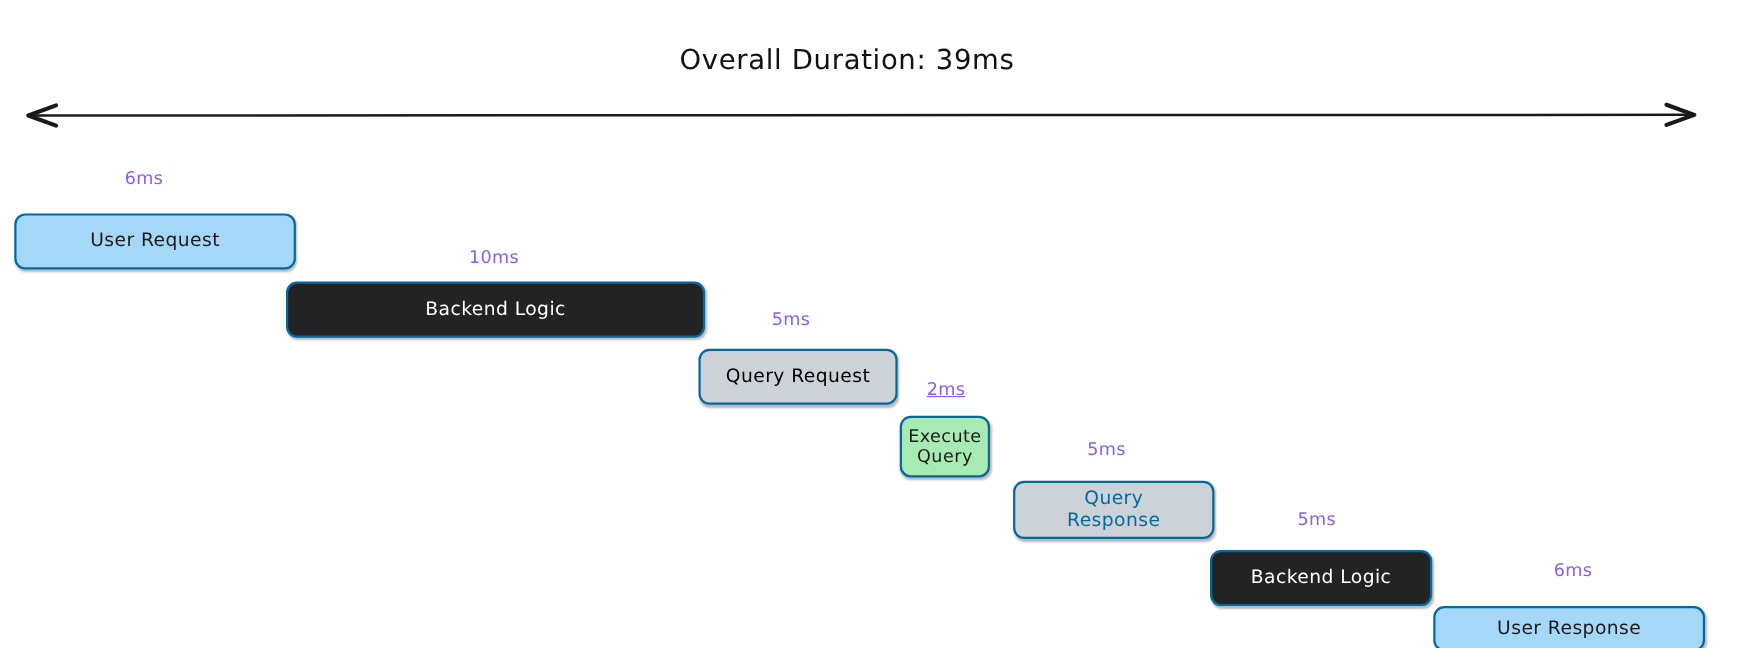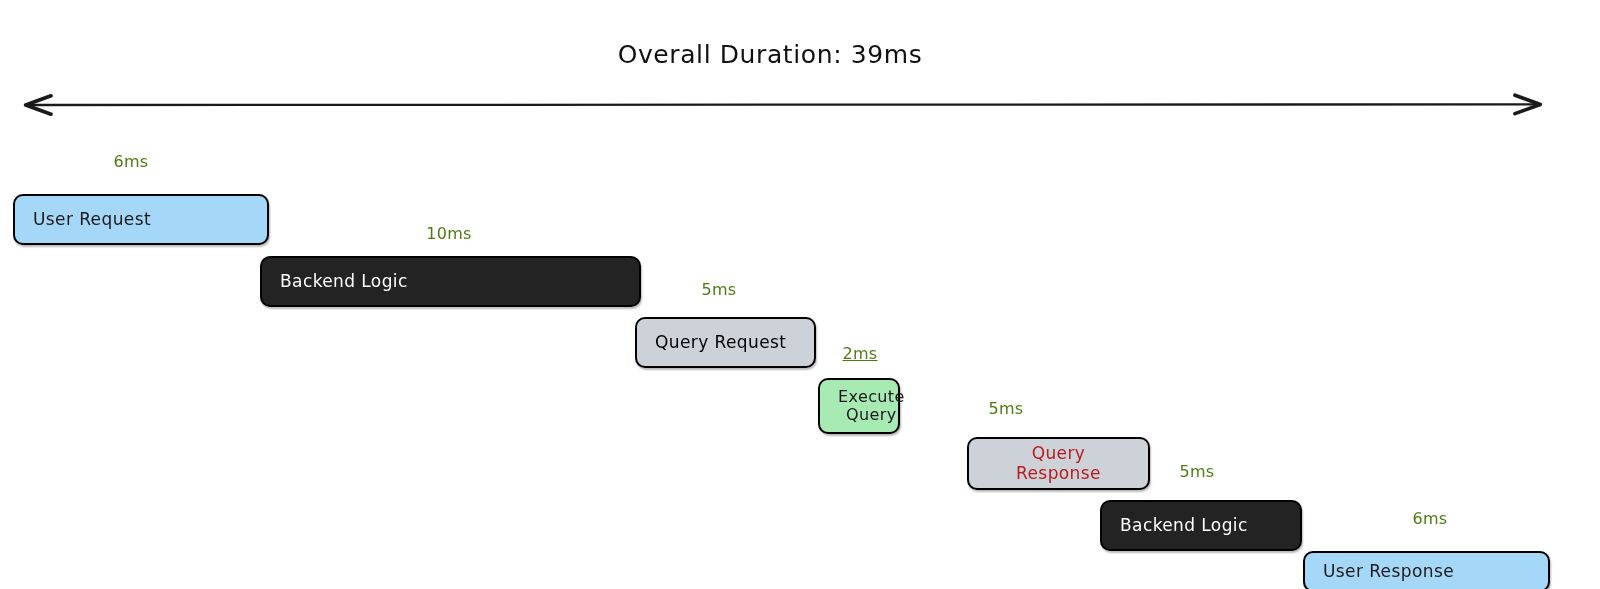--- a/index.html
+++ b/index.html
@@ -40,35 +40,36 @@
     top: 56px;
     width: 1538px;
     height: 34px;
   }
 
   
   .dur-label {
     position: absolute;
     font-family: "DejaVu Sans", sans-serif;
     font-size: 16px;
-    color: #4d7c0f;
+    color: #8b5cf6;
     text-align: left;
     white-space: nowrap;
     transform: translateX(-50%);
     letter-spacing: 0.3px;
   }
 
   
   .bar {
     position: absolute;
     box-sizing: border-box;
     border-radius: 10px;
-    border: 2px solid #000000;
+    border: 2px solid #0369a1;
     display: flex;
     align-items: center;
+    justify-content: center;
     text-align: center;
     font-family: "DejaVu Sans", sans-serif;
     font-size: 17px;
     line-height: 1.15;
     letter-spacing: 0.4px;
     box-shadow: 1px 2px 2px rgba(0,0,0,0.28);
     padding: 0 18px;
   }
   .bar.two-line { font-size: 16px; }
 
@@ -110,21 +111,21 @@
     <span class="bar-label">Query Request</span>
   </div>
 
   <div class="dur-label" style="left:860px; top:312px;text-decoration:underline;">2ms</div>
   <div class="bar two-line" style="left:818px; top:346px; width:82px; height:56px; background:#a8eab4; color:#1a1a1a;">
     <span class="bar-label">Execute
 Query</span>
   </div>
 
   <div class="dur-label" style="left:1006px; top:367px;">5ms</div>
-  <div class="bar" style="left:967px; top:405px; width:183px; height:53px; background:#cdd2d8; color:#b91c1c;">
+  <div class="bar" style="left:921px; top:405px; width:183px; height:53px; background:#cdd2d8; color:#0369a1;">
     <span class="bar-label">Query Response</span>
   </div>
 
   <div class="dur-label" style="left:1197px; top:430px;">5ms</div>
   <div class="bar" style="left:1100px; top:468px; width:202px; height:51px; background:#232323; color:#ffffff;">
     <span class="bar-label">Backend Logic</span>
   </div>
 
   <div class="dur-label" style="left:1430px; top:477px;">6ms</div>
   <div class="bar" style="left:1303px; top:519px; width:247px; height:41px; background:#a5d8f8; color:#1a1a1a;">

